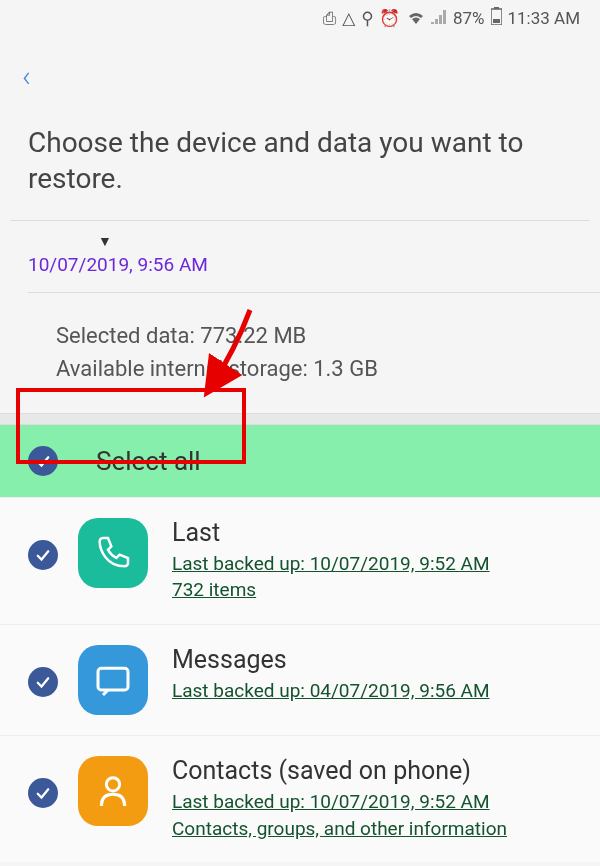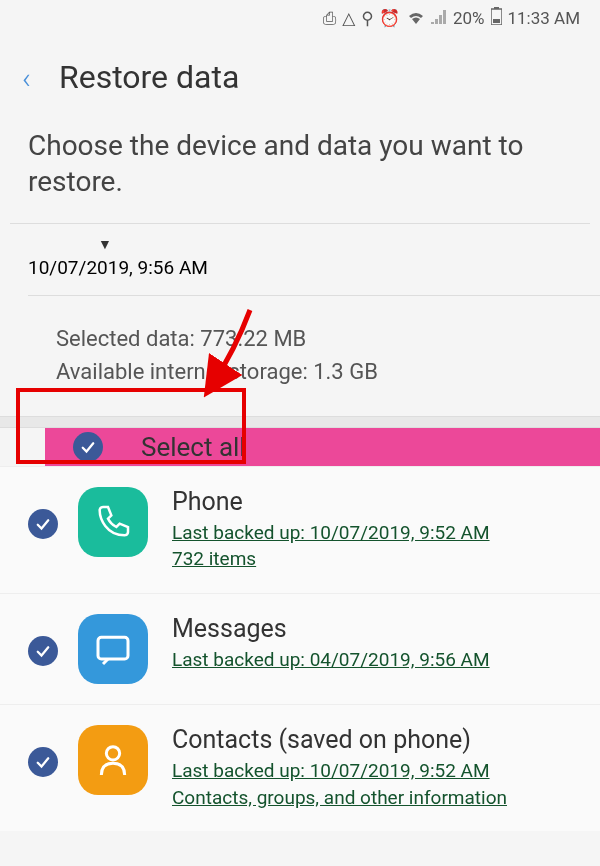--- a/index.html
+++ b/index.html
@@ -73,21 +73,21 @@
     .device-name .model {
       font-weight: 500;
     }
     .dropdown-caret {
       margin-left: 70px;
       font-size: 14px;
       color: #333;
     }
     .device-date {
       font-size: 19px;
-      color: #000000;
+      color: #6d28d9;
       margin-top: 4px;
     }
     .data-info {
       padding: 26px 28px 28px 28px;
       border-top: 1px solid #ddd;
       margin-left: 28px;
     }
     .data-info-line {
       font-size: 22px;
       color: #555;
@@ -95,23 +95,22 @@
     }
     .section-gap {
       height: 12px;
       background: #e8e8e8;
       border-top: 1px solid #ddd;
       border-bottom: 1px solid #ddd;
     }
     .select-all-row {
       display: flex;
       align-items: center;
-      padding: 4px 28px;
-      background: #ec4899;
-      margin-left: 45px;
+      padding: 21px 28px;
+      background: #86efac;
     }
     .checkbox {
       width: 30px;
       height: 30px;
       border-radius: 50%;
       background: #3b5998;
       display: flex;
       align-items: center;
       justify-content: center;
       flex-shrink: 0;
@@ -193,35 +192,34 @@
     <span>
       <svg width="18" height="14" viewBox="0 0 18 14">
           <path d="M9 14 L5 9 Q9 6 13 9 Z M2 6 Q9 0 16 6 L14 8 Q9 4 4 8 Z" fill="#666"></path>
         </svg>
     </span>
     <span>
       <svg width="16" height="14" viewBox="0 0 16 14">
           <path d="M0 12 h3 v2 h-3z M4 9 h3 v5 h-3z M8 5 h3 v9 h-3z M12 0 h3 v14 h-3z" fill="#aaa"></path>
         </svg>
     </span>
-    <span>20%</span>
+    <span>87%</span>
     <span>
       <svg width="11" height="18" viewBox="0 0 11 18">
           <rect x="3" y="0" width="5" height="2" fill="#666"></rect>
           <rect x="0" y="2" width="11" height="16" fill="none" stroke="#666" stroke-width="1.5"></rect>
           <rect x="2" y="12" width="7" height="4" fill="#666"></rect>
         </svg>
     </span>
     <span>11:33 AM</span>
   </div>
 </div>
 
 <div class="header">
   <span class="back-btn">‹</span>
-  <span class="title">Restore data</span>
 </div>
 
 <div class="instruction">Choose the device and data you want to restore.</div>
 
 <div class="divider"></div>
 
 <div class="device-section">
   <div class="device-row">
     <span class="dropdown-caret">▼</span>
   </div>
@@ -255,21 +253,21 @@
       <svg viewBox="0 0 24 24">
           <path d="M5 13 L10 18 L19 7" stroke="#fff" stroke-width="3" fill="none" stroke-linecap="round"></path>
         </svg>
     </span>
     <div class="item-icon icon-phone">
       <svg width="40" height="40" viewBox="0 0 24 24">
           <path d="M6 3 C6 3 4 3 4 5 C4 10 8 20 19 20 C21 20 21 18 21 18 L21 15 L16 13 L14 15 C12 14 10 12 9 10 L11 8 L9 3 Z" fill="none" stroke="#fff" stroke-width="1.5"></path>
         </svg>
     </div>
     <div class="item-content">
-      <div class="item-title">Phone</div>
+      <div class="item-title">Last</div>
       <div class="item-sub">Last backed up: 10/07/2019, 9:52 AM</div>
       <div class="item-sub">732 items</div>
     </div>
   </div>
 
   <div class="item-row">
     <span class="checkbox">
       <svg viewBox="0 0 24 24">
           <path d="M5 13 L10 18 L19 7" stroke="#fff" stroke-width="3" fill="none" stroke-linecap="round"></path>
         </svg>

